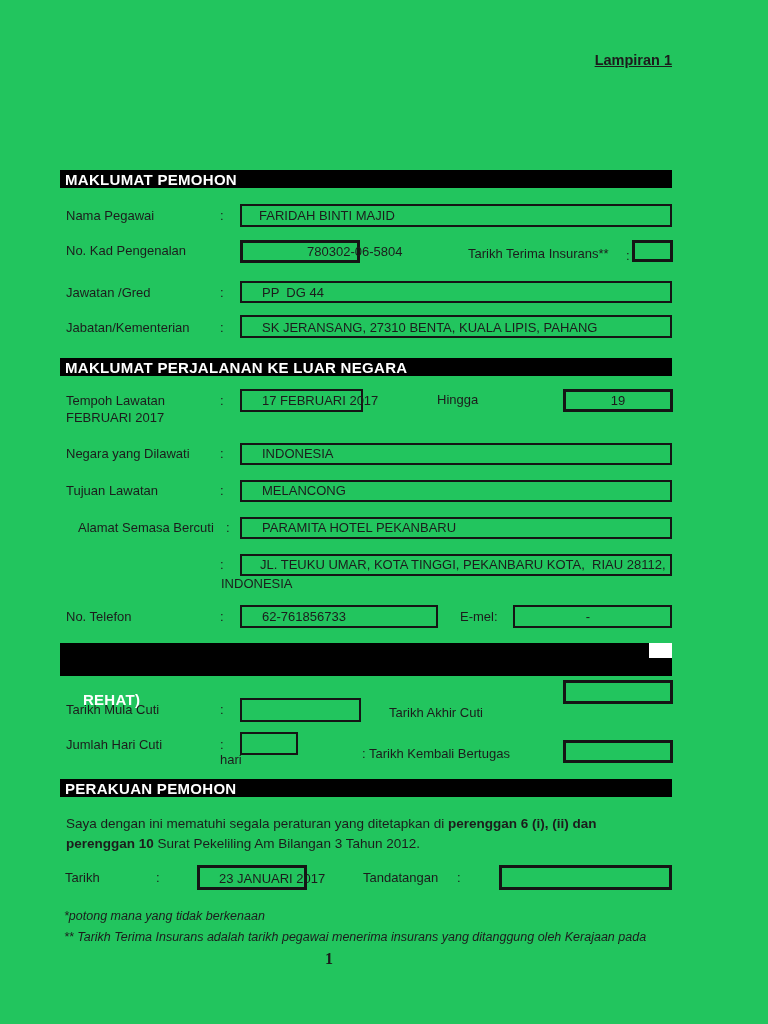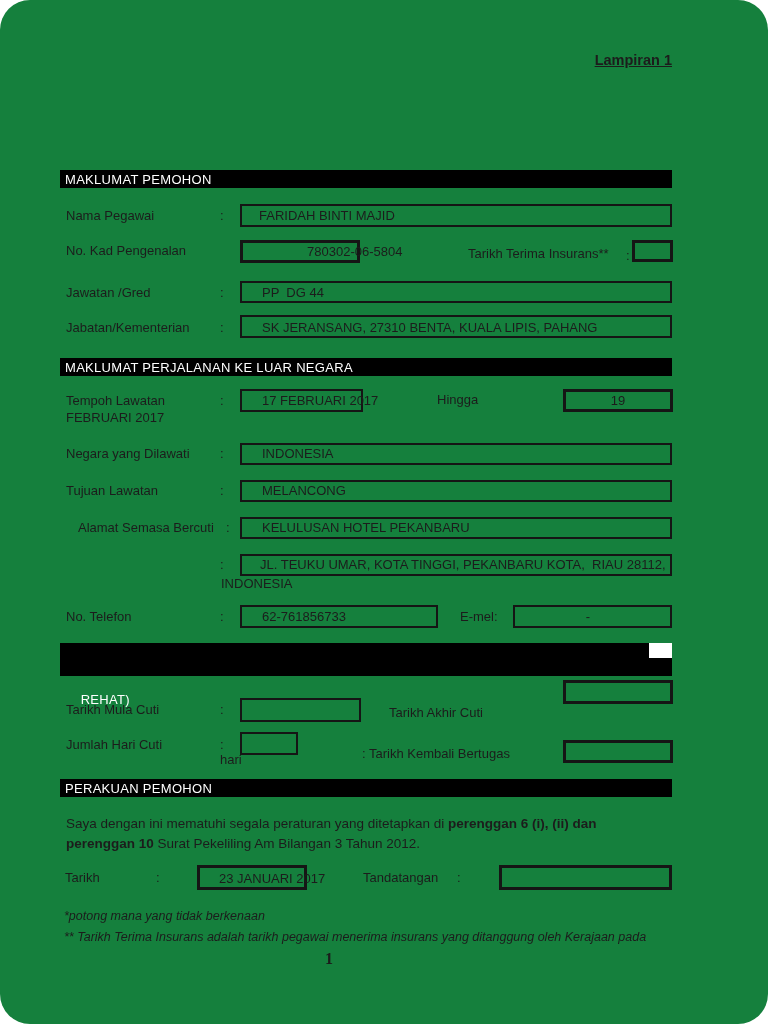--- a/index.html
+++ b/index.html
@@ -1,26 +1,26 @@
 <!DOCTYPE html>
 <html><head>
 <meta charset="utf-8">
 <style>
   html,body{margin:0;padding:0;background:#ffffff;}
-  .page{position:relative;width:768px;height:1024px;background:#15803d;
-        font-family:"Liberation Sans","DejaVu Sans",sans-serif;color:#1c1c1c;overflow:hidden;border-radius:30px;}
+  .page{position:relative;width:768px;height:1024px;background:#22c55e;
+        font-family:"Liberation Sans","DejaVu Sans",sans-serif;color:#1c1c1c;overflow:hidden;}
   .t{position:absolute;font-size:13px;white-space:pre;line-height:15px;}
   .small{font-size:12.5px;}
   .b{font-weight:700;}
   .i{font-style:italic;}
   .u{text-decoration:underline;}
   .box{position:absolute;border:2px solid #151515;box-sizing:border-box;background:transparent;}
   .thick{border-width:3px;}
-  .bar{position:absolute;left:60px;width:612px;background:#000;color:#fff;font-weight:400;
-       font-size:13px;line-height:17px;padding:1px 5px 0 5px;box-sizing:border-box;letter-spacing:.3px;white-space:pre;}
+  .bar{position:absolute;left:60px;width:612px;background:#000;color:#fff;font-weight:700;
+       font-size:15px;line-height:17px;padding:1px 5px 0 5px;box-sizing:border-box;letter-spacing:.3px;white-space:pre;}
   .center{text-align:center;}
   .title{position:absolute;left:178px;top:93px;width:340px;text-align:center;
          font-weight:700;font-size:14px;line-height:19px;letter-spacing:.2px;}
   .para{position:absolute;left:66px;top:814px;width:612px;font-size:13.5px;line-height:20px;}
   .pagenum{position:absolute;left:318px;top:950px;width:22px;text-align:center;
            font-family:"Liberation Serif","DejaVu Serif",serif;font-weight:700;font-size:16px;}
   .notch{position:absolute;background:#fff;}
 </style>
 </head>
 <body>
@@ -70,21 +70,21 @@
   <div class="t" style="left:262px;top:446px;">INDONESIA</div>
 
   <div class="t" style="left:66px;top:483px;">Tujuan Lawatan</div>
   <div class="t" style="left:220px;top:483px;">:</div>
   <div class="box" style="left:240px;top:480px;width:432px;height:22px;"></div>
   <div class="t" style="left:262px;top:483px;">MELANCONG</div>
 
   <div class="t" style="left:78px;top:520px;">Alamat Semasa Bercuti</div>
   <div class="t" style="left:226px;top:520px;">:</div>
   <div class="box" style="left:240px;top:517px;width:432px;height:22px;"></div>
-  <div class="t" style="left:262px;top:520px;">KELULUSAN HOTEL PEKANBARU</div>
+  <div class="t" style="left:262px;top:520px;">PARAMITA HOTEL PEKANBARU</div>
 
   <div class="t" style="left:220px;top:557px;">:</div>
   <div class="box" style="left:240px;top:554px;width:432px;height:22px;"></div>
   <div class="t" style="left:260px;top:557px;">JL. TEUKU UMAR, KOTA TINGGI, PEKANBARU KOTA,  RIAU 28112,</div>
   <div class="t" style="left:221px;top:576px;">INDONESIA</div>
 
   <div class="t" style="left:66px;top:609px;">No. Telefon</div>
   <div class="t" style="left:220px;top:609px;">:</div>
   <div class="box" style="left:240px;top:605px;width:198px;height:23px;"></div>
   <div class="t" style="left:262px;top:609px;">62-761856733</div>

